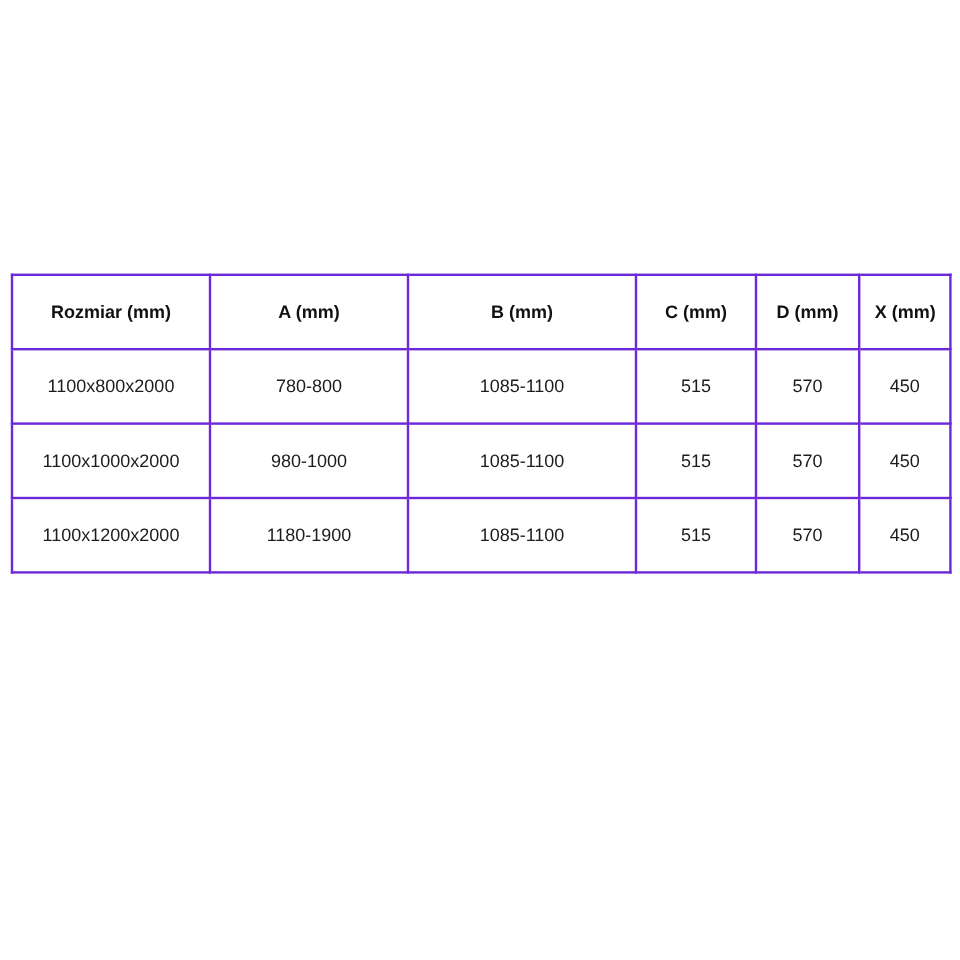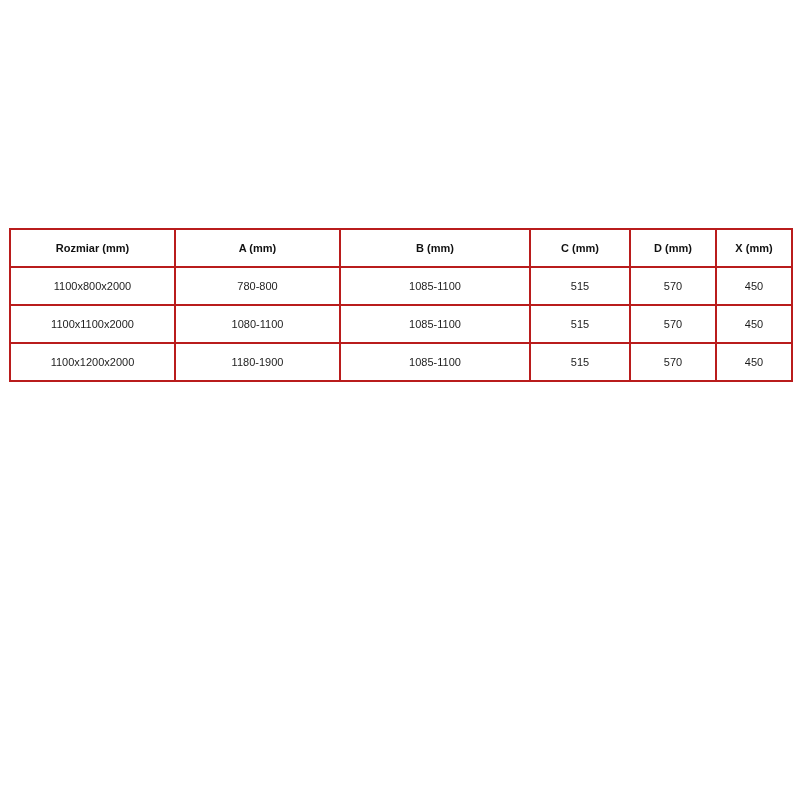--- a/index.html
+++ b/index.html
@@ -20,27 +20,27 @@
   table.spec {
     position: absolute;
     left: 9px;
     top: 228px;
     width: 782px;
     border-collapse: collapse;
     table-layout: fixed;
     background: #ffffff;
   }
   table.spec th, table.spec td {
-    border: 2px solid #b91c1c;
+    border: 2px solid #6d28d9;
     text-align: center;
     vertical-align: middle;
     height: 36px;
-    padding: 0;
+    padding: 12px;
     color: #1c1c1c;
-    font-size: 11px;
+    font-size: 15px;
     line-height: 1;
     overflow: hidden;
     white-space: nowrap;
   }
   table.spec th {
     font-weight: bold;
     color: #111111;
   }
 </style>
 </head>
@@ -69,22 +69,22 @@
     <tbody>
       <tr>
         <td>1100x800x2000</td>
         <td>780-800</td>
         <td>1085-1100</td>
         <td>515</td>
         <td>570</td>
         <td>450</td>
       </tr>
       <tr>
-        <td>1100x1100x2000</td>
-        <td>1080-1100</td>
+        <td>1100x1000x2000</td>
+        <td>980-1000</td>
         <td>1085-1100</td>
         <td>515</td>
         <td>570</td>
         <td>450</td>
       </tr>
       <tr>
         <td>1100x1200x2000</td>
         <td>1180-1900</td>
         <td>1085-1100</td>
         <td>515</td>

